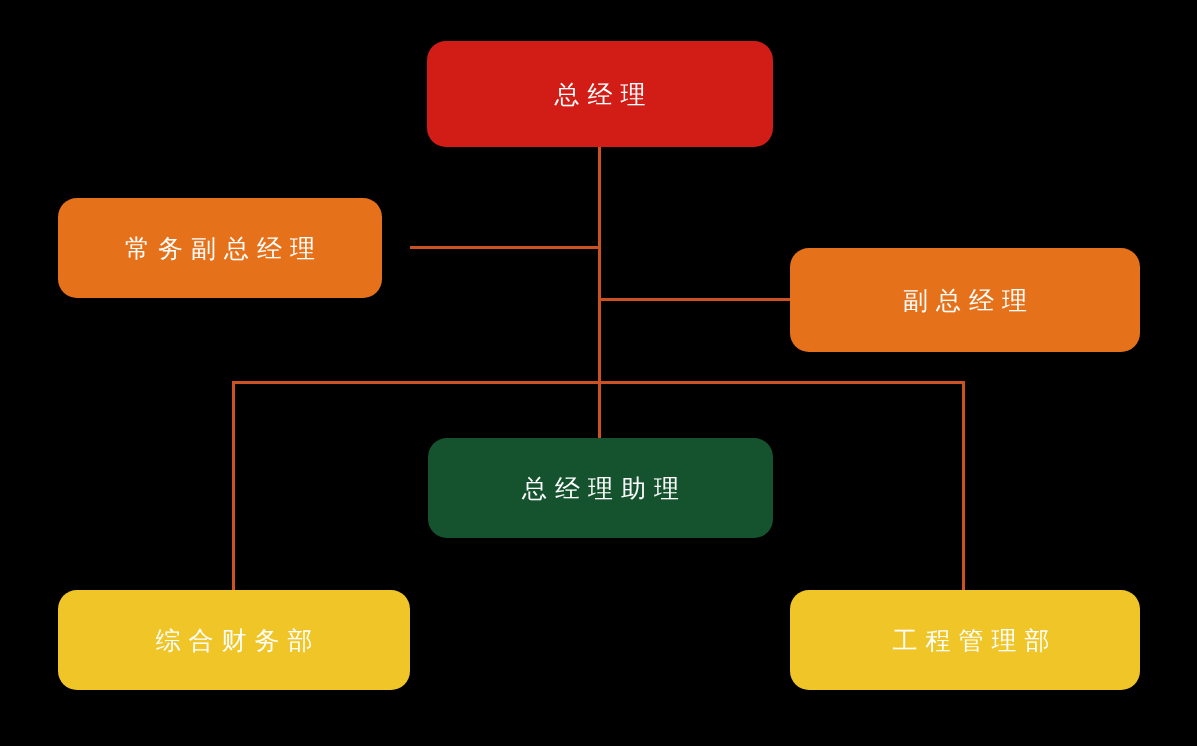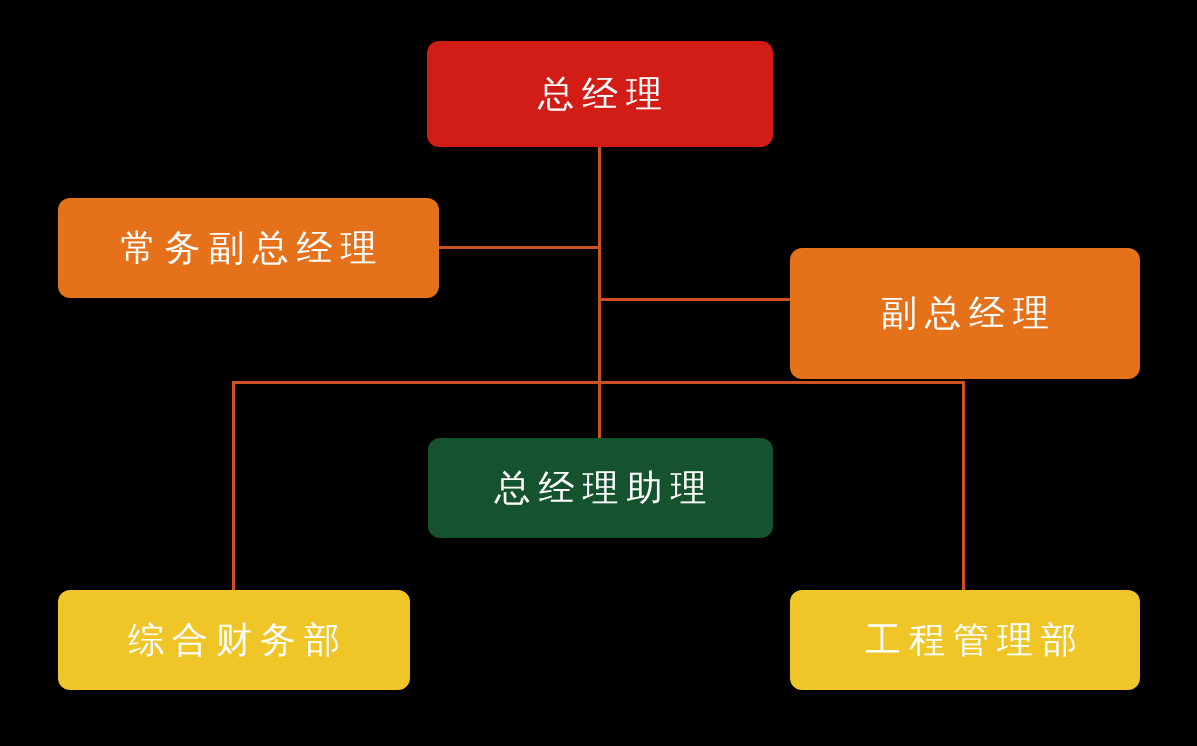--- a/index.html
+++ b/index.html
@@ -13,35 +13,35 @@
     width: 1197px;
     height: 746px;
     background: #000000;
     overflow: hidden;
   }
   .node {
     position: absolute;
     display: flex;
     align-items: center;
     justify-content: center;
-    border-radius: 12px;
+    border-radius: 19px;
     color: #ffffff;
-    font-size: 36px;
+    font-size: 25px;
     letter-spacing: 8px;
     text-indent: 8px; 
     white-space: nowrap;
     box-sizing: border-box;
   }
   .edge {
     position: absolute;
   }
   
   #node-gm        { left: 427px; top:  41px; width: 346px; height: 106px; }
-  #node-evgm      { left:  58px; top: 198px; width: 381px; height: 100px; }
-  #node-vgm       { left: 790px; top: 248px; width: 350px; height: 131px; }
+  #node-evgm      { left:  58px; top: 198px; width: 324px; height: 100px; }
+  #node-vgm       { left: 790px; top: 248px; width: 350px; height: 104px; }
   #node-assistant { left: 428px; top: 438px; width: 345px; height: 100px; }
   #node-finance   { left:  58px; top: 590px; width: 352px; height: 100px; }
   #node-eng       { left: 790px; top: 590px; width: 350px; height: 100px; padding-left: 12px; }
   
   #edge-center-v  { left: 598px; top: 147px; width:   3px; height: 292px; }
   #edge-evgm-h    { left: 410px; top: 246px; width: 190px; height:   3px; }
   #edge-vgm-h     { left: 600px; top: 298px; width: 190px; height:   3px; }
   #edge-main-h    { left: 232px; top: 381px; width: 733px; height:   3px; }
   #edge-left-v    { left: 232px; top: 381px; width:   3px; height: 209px; }
   #edge-right-v   { left: 962px; top: 381px; width:   3px; height: 209px; }

